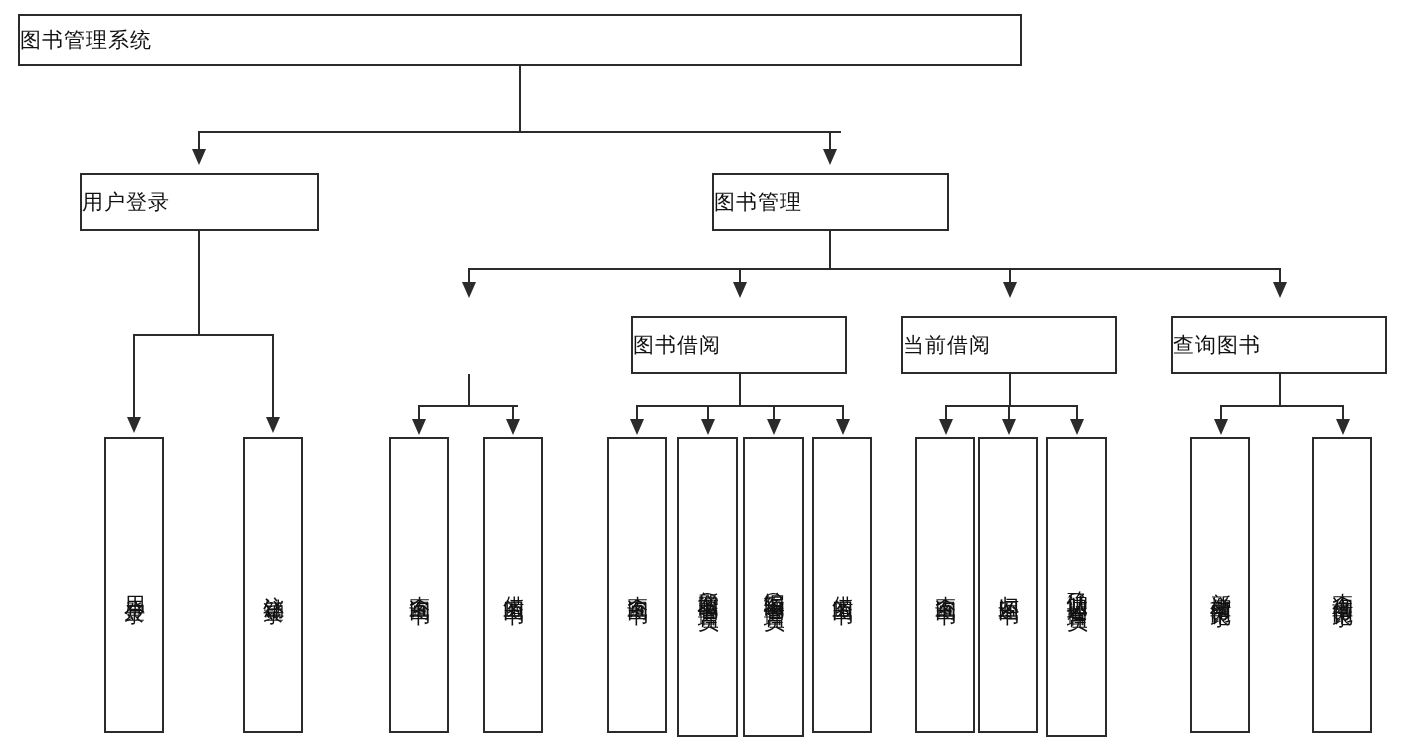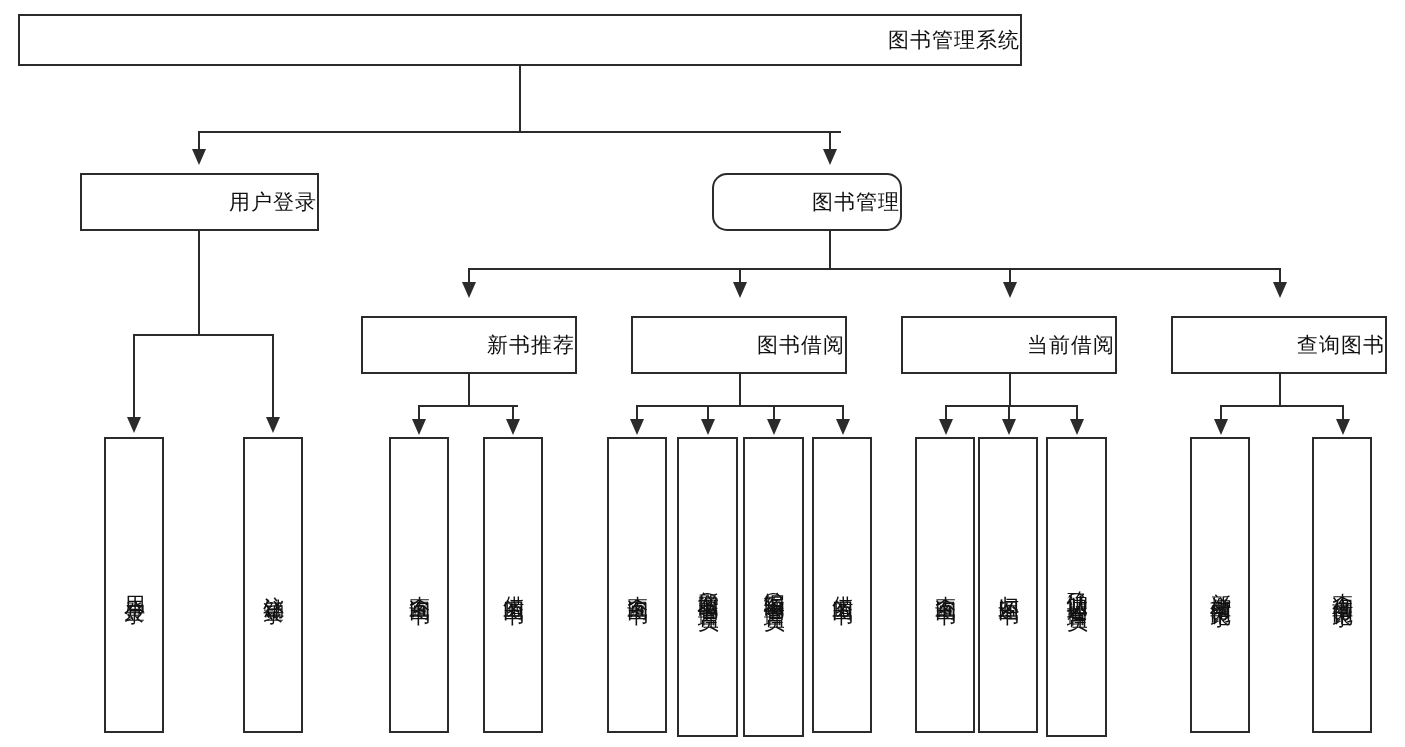--- a/index.html
+++ b/index.html
@@ -16,23 +16,22 @@
     overflow:hidden;
   }
   
   .node{
     position:absolute;
     box-sizing:border-box;
     border:2px solid #2b2b2b;
     background:#ffffff;
     display:flex;
     align-items:center;
-    justify-content:flex-end;
+    justify-content:flex-start;
     text-align:center;
-    padding-left:20px;
   }
   .node .label{
     font-size:21px;
     line-height:1.25;
     letter-spacing:1px;
     color:#111111;
     white-space:nowrap;
   }
   
   .node.root .label{font-size:22px;}
@@ -90,21 +89,21 @@
   <div class="conn hline" style="left:198px;top:131px;width:643px;"></div>
   <div class="conn vline" style="left:198px;top:131px;height:20px;"></div>
   <div class="arrow" style="left:192px;top:149px;"></div>
   <div class="conn vline" style="left:829px;top:131px;height:20px;"></div>
   <div class="arrow" style="left:823px;top:149px;"></div>
 
   <div class="node h" style="left:80px;top:173px;width:239px;height:58px;">
     <span class="label">用户登录</span>
   </div>
 
-  <div class="node h" style="left:712px;top:173px;width:190px;height:58px;border-radius:15px;">
+  <div class="node h" style="left:712px;top:173px;width:237px;height:58px;">
     <span class="label">图书管理</span>
   </div>
 
   <div class="conn vline" style="left:198px;top:231px;height:104px;"></div>
   <div class="conn hline" style="left:133px;top:334px;width:141px;"></div>
   <div class="conn vline" style="left:133px;top:334px;height:85px;"></div>
   <div class="arrow" style="left:127px;top:417px;"></div>
   <div class="conn vline" style="left:272px;top:334px;height:85px;"></div>
   <div class="arrow" style="left:266px;top:417px;"></div>
 
@@ -116,23 +115,20 @@
 
   <div class="conn vline" style="left:739px;top:268px;height:16px;"></div>
   <div class="arrow" style="left:733px;top:282px;"></div>
 
   <div class="conn vline" style="left:1009px;top:268px;height:16px;"></div>
   <div class="arrow" style="left:1003px;top:282px;"></div>
 
   <div class="conn vline" style="left:1279px;top:268px;height:16px;"></div>
   <div class="arrow" style="left:1273px;top:282px;"></div>
 
-  <div class="node h" style="left:361px;top:316px;width:216px;height:58px;">
-    <span class="label">新书推荐</span>
-  </div>
   <div class="node h" style="left:631px;top:316px;width:216px;height:58px;">
     <span class="label">图书借阅</span>
   </div>
   <div class="node h" style="left:901px;top:316px;width:216px;height:58px;">
     <span class="label">当前借阅</span>
   </div>
   <div class="node h" style="left:1171px;top:316px;width:216px;height:58px;">
     <span class="label">查询图书</span>
   </div>
 

